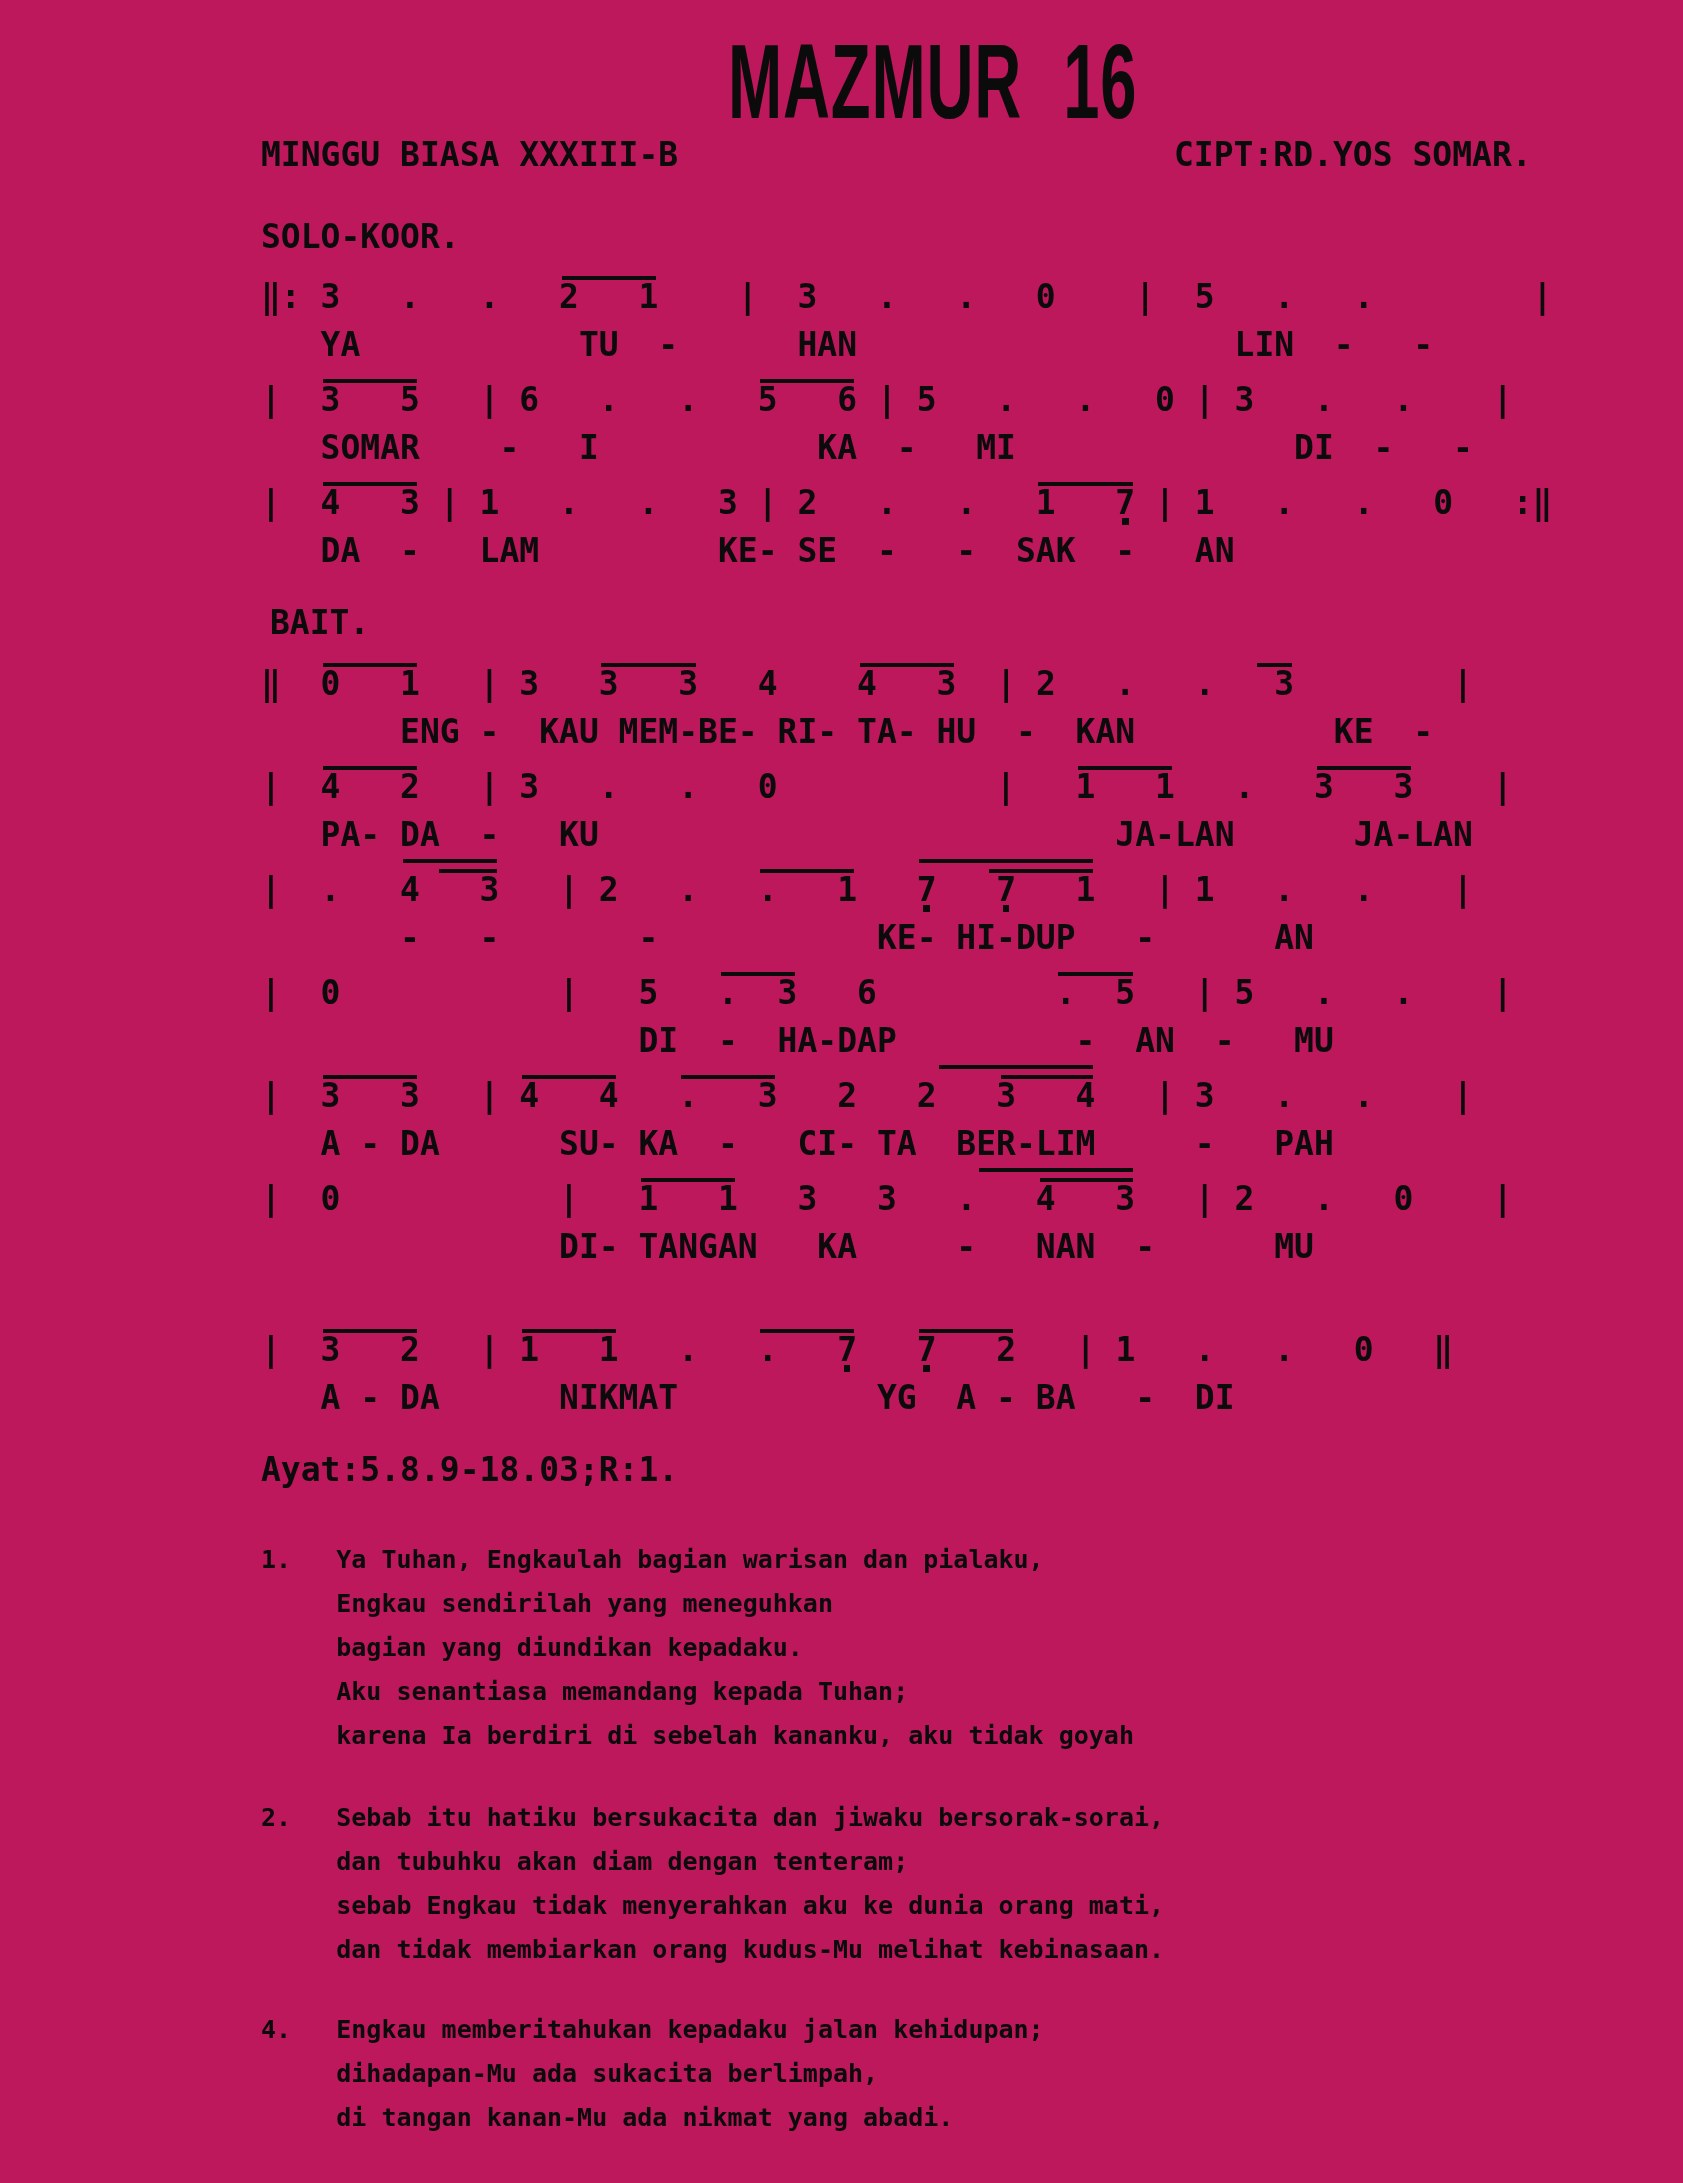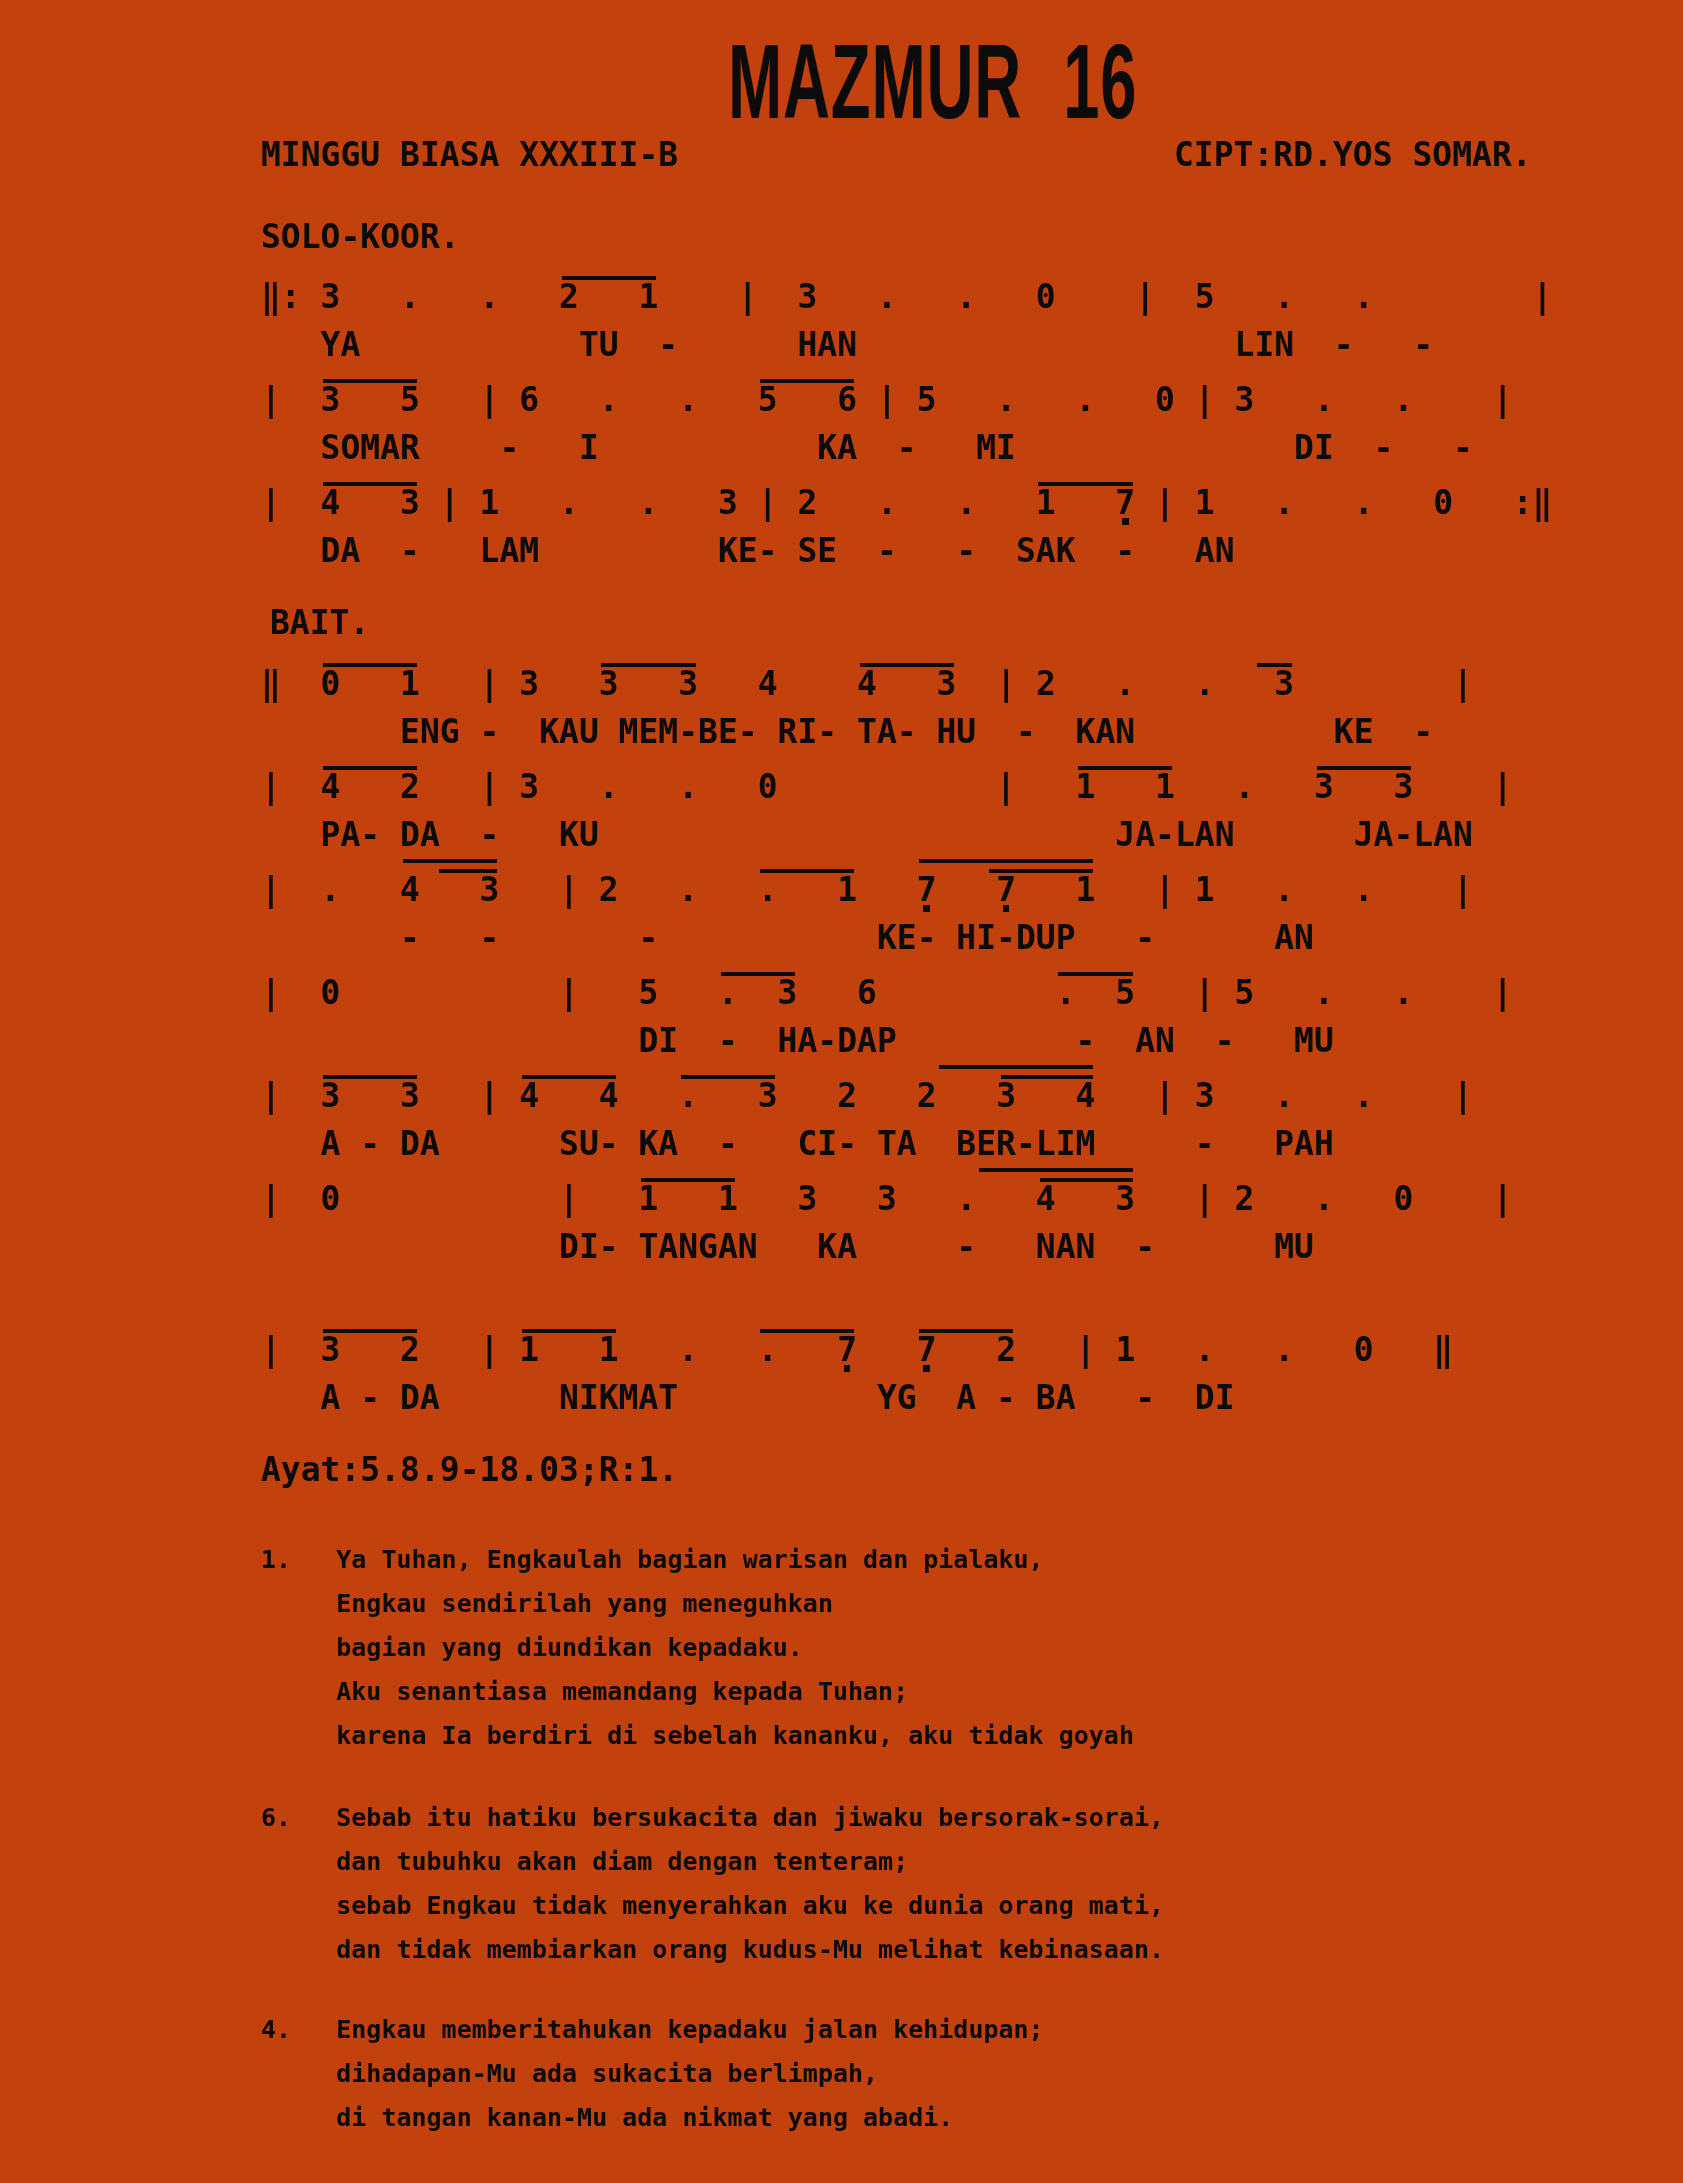--- a/index.html
+++ b/index.html
@@ -1,16 +1,16 @@
 <!DOCTYPE html>
 <html style="font-size:10.6px"><head>
 <meta charset="utf-8">
 <style>
   html,body{margin:0;padding:0;background:#888;}
-  .page{position:relative;width:1683px;height:2183px;background:#c2410c;overflow:hidden;
+  .page{position:relative;width:1683px;height:2183px;background:#be185d;overflow:hidden;
         font-family:"DejaVu Sans Mono","Liberation Mono",monospace;color:#0b0b0b;}
   .abs{position:absolute;}
   .title{left:728px;top:29px;font-family:"Liberation Sans",sans-serif;font-weight:bold;
          font-size:105px;line-height:1;transform:scaleX(0.62);transform-origin:0 0;
          white-space:pre;word-spacing:36px;letter-spacing:1.3px;}
   .hdr{font-size:33px;font-weight:bold;white-space:pre;line-height:1;}
   .hdr-left{left:261px;top:138px;}
   .hdr-right{left:1174px;top:138px;}
   .sec-label{font-size:33px;font-weight:bold;white-space:pre;line-height:1;}
   #sk-label{left:261px;top:220px;}
@@ -89,21 +89,21 @@
       </div>
     </div>
 
   <div class="abs sec-label" id="ayat">Ayat:5.8.9-18.03;R:1.</div>
   <div id="verses-host">
       <pre class="verse" style="top: 1538px;">1.   Ya Tuhan, Engkaulah bagian warisan dan pialaku,
      Engkau sendirilah yang meneguhkan
      bagian yang diundikan kepadaku.
      Aku senantiasa memandang kepada Tuhan;
      karena Ia berdiri di sebelah kananku, aku tidak goyah</pre>
-      <pre class="verse" style="top: 1796px;">6.   Sebab itu hatiku bersukacita dan jiwaku bersorak-sorai,
+      <pre class="verse" style="top: 1796px;">2.   Sebab itu hatiku bersukacita dan jiwaku bersorak-sorai,
      dan tubuhku akan diam dengan tenteram;
      sebab Engkau tidak menyerahkan aku ke dunia orang mati,
      dan tidak membiarkan orang kudus-Mu melihat kebinasaan.</pre>
       <pre class="verse" style="top: 2008px;">4.   Engkau memberitahukan kepadaku jalan kehidupan;
      dihadapan-Mu ada sukacita berlimpah,
      di tangan kanan-Mu ada nikmat yang abadi.</pre>
     </div>
 </div>
 
 

